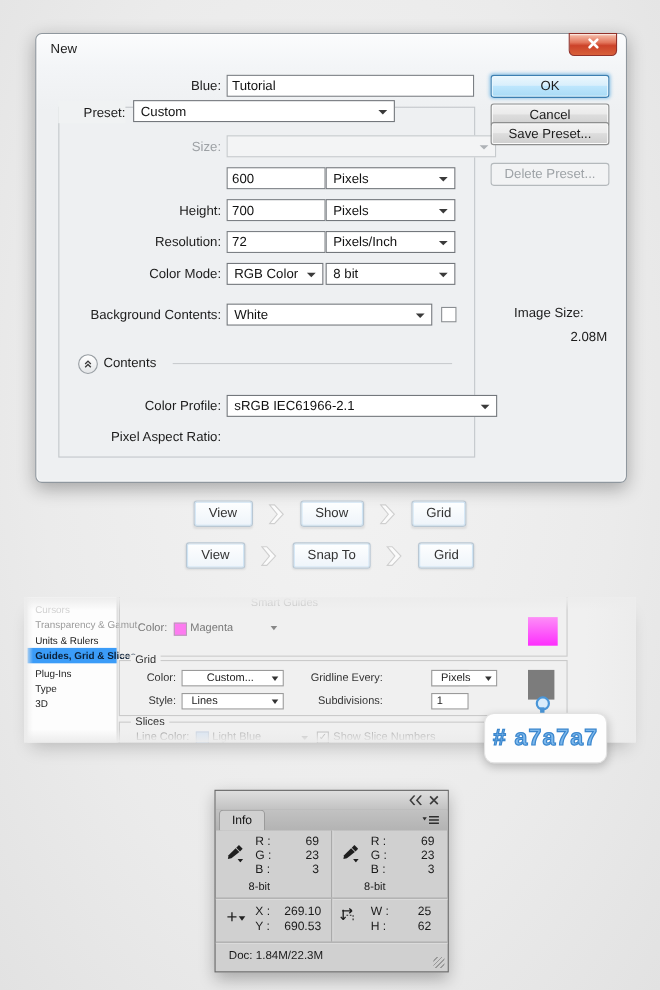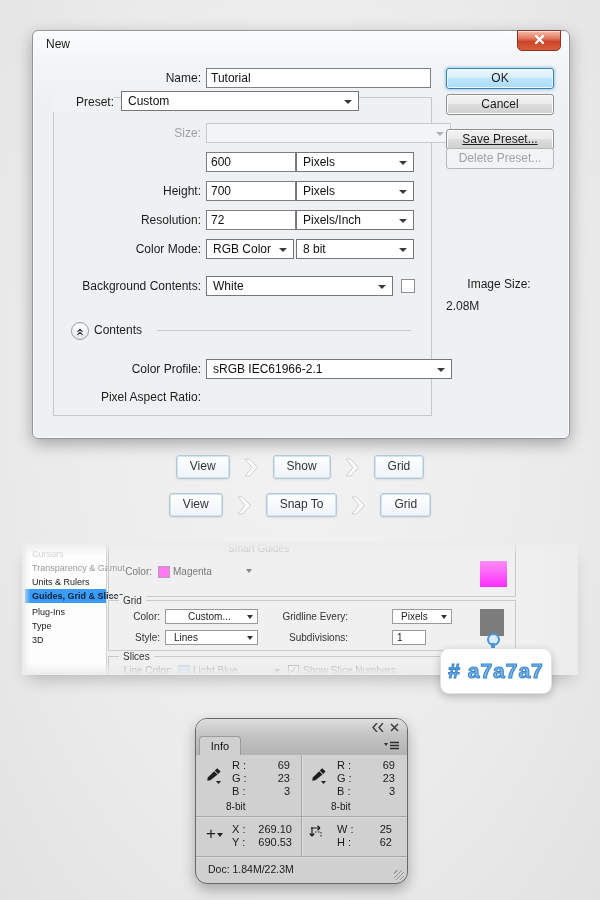--- a/index.html
+++ b/index.html
@@ -62,21 +62,21 @@
   .fade{position:absolute;pointer-events:none;}
   
   .callout{left:440px;top:648px;width:110px;height:44px;background:#fefefe;border:1px solid #e2e2e2;
        border-radius:9px;box-shadow:0 3px 9px rgba(0,0,0,.22);text-align:center;}
   .callout .txt{font-weight:bold;font-size:21px;line-height:44px;color:#7db8ec;
        -webkit-text-stroke:1.1px #3a86cd;letter-spacing:1px;white-space:nowrap;}
   .pin-circle{left:487px;top:633px;width:9px;height:9px;border:2px solid #4a96d8;border-radius:50%;
        background:#d9ecfb;}
   .pin-stem{left:491px;top:643px;width:4px;height:9px;background:#4a96d8;}
   
-  .info{left:195px;top:718px;width:211px;height:164px;border:1px solid #686868;border-radius:12px;
+  .info{left:195px;top:718px;width:211px;height:164px;border:1px solid #686868;border-radius:0;
        background:#d0d0d0;box-shadow:0 6px 14px rgba(0,0,0,.28);overflow:hidden;}
   .info-head{left:0;top:0;width:211px;height:17px;background:linear-gradient(#dedede,#c2c2c2);
        border-bottom:1px solid #a2a2a2;}
   .info-tabs{left:0;top:17px;width:211px;height:19px;background:linear-gradient(#c2c2c2,#b3b3b3);}
   .info-tab{left:3px;top:0px;width:42px;height:19px;background:#d0d0d0;border:1px solid #9b9b9b;border-bottom:none;
        border-radius:4px 4px 0 0;font-size:11px;color:#111;text-align:center;line-height:19px;box-sizing:border-box;}
   .ilabel{font-size:11px;color:#1a1a1a;white-space:nowrap;}
   .ival{font-size:11px;color:#1a1a1a;text-align:right;white-space:nowrap;}
   .idiv-v{width:1px;background:#a6a6a6;box-shadow:1px 0 0 #dedede;}
   .idiv-h{height:1px;background:#a6a6a6;box-shadow:0 1px 0 #dedede;}
@@ -91,21 +91,21 @@
 <div class="abs dlg">
   <div class="abs dlg-title">New</div>
   <div class="abs closebtn">
     <svg width="11" height="11" viewBox="0 0 11 11">
       <path d="M2 2 L9 9 M9 2 L2 9" stroke="#ffffff" stroke-width="2.4" stroke-linecap="round"></path>
     </svg>
   </div>
 
   <div class="abs frame" style="left:20px;top:66px;width:377px;height:317px;"></div>
 
-  <div class="abs lbl" style="left:60px;top:37px;width:108px;">Name:</div>
+  <div class="abs lbl" style="left:60px;top:37px;width:108px;">Blue:</div>
   <input class="tinput" style="left: 173px; top: 37px; width: 215px;" value="Tutorial">
 
   <div class="abs lbl" style="left:20px;top:61px;width:61px;background:#f0f2f3;">Preset:</div>
   <div class="dd" style="left:88px;top:60px;width:238px;">
     <span>Custom</span>
     <span class="arr"></span>
   </div>
 
   <div class="abs lbl dis" style="left:60px;top:92px;width:108px;">Size:</div>
   <div class="dd dis" style="left:173px;top:92px;width:245px;">
@@ -143,41 +143,41 @@
   </div>
 
   <div class="abs lbl" style="left:20px;top:245px;width:148px;">Background Contents:</div>
   <div class="dd" style="left:173px;top:245px;width:187px;">
     <span>White</span>
     <span class="arr"></span>
   </div>
   <div class="checkbox" style="left:368px;top:248px;"></div>
 
   <div class="abs" style="left:413px;top:246px;width:106px;text-align:center;font-size:12px;color:#1c1c1c;">Image Size:</div>
-  <div class="abs" style="left:413px;top:268px;width:106px;text-align:left;font-size:12px;color:#1c1c1c;">2.08M</div>
+  <div class="abs" style="left:413px;top:268px;width:106px;text-align:right;font-size:12px;color:#1c1c1c;">2.08M</div>
 
   <div class="abs advcircle" style="left:38px;top:291px;">
     <svg width="12" height="12" viewBox="0 0 14 14">
       <path d="M4 8 L7 5 L10 8 M4 11.5 L7 8.5 L10 11.5" stroke="#3a3a3a" stroke-width="1.4" fill="none"></path>
     </svg>
   </div>
   <div class="abs" style="left:61px;top:292px;font-size:12px;color:#1c1c1c;">Contents</div>
   <div class="abs etch" style="left:124px;top:299px;width:254px;"></div>
 
   <div class="abs lbl" style="left:20px;top:328px;width:148px;">Color Profile:</div>
   <div class="dd" style="left:173px;top:328px;width:246px;">
     <span>sRGB IEC61966-2.1</span>
     <span class="arr"></span>
   </div>
 
   <div class="abs lbl" style="left:20px;top:356px;width:148px;">Pixel Aspect Ratio:</div>
 
   <div class="w7btn default" style="left:413px;top:37px;width:106px;">OK</div>
   <div class="w7btn" style="left:413px;top:63px;width:106px;">Cancel</div>
-  <div class="w7btn" style="left:413px;top:98px;width:106px;text-decoration:underline;">Save Preset...</div>
+  <div class="w7btn" style="left:413px;top:80px;width:106px;">Save Preset...</div>
   <div class="w7btn disabled" style="left:413px;top:117px;width:106px;">Delete Preset...</div>
 </div>
 
 <div class="abs crumbrow" style="top:455px;">
   <div class="crumbbtn">View</div>
   <svg width="15" height="19" viewBox="0 0 15 19">
     <polygon points="1,1 5.5,1 13.5,9.5 5.5,18 1,18 8,9.5" fill="#fbfbfb" stroke="#cfcfcf"></polygon>
     </svg>
   <div class="crumbbtn">Show</div>
   <svg width="15" height="19" viewBox="0 0 15 19">

